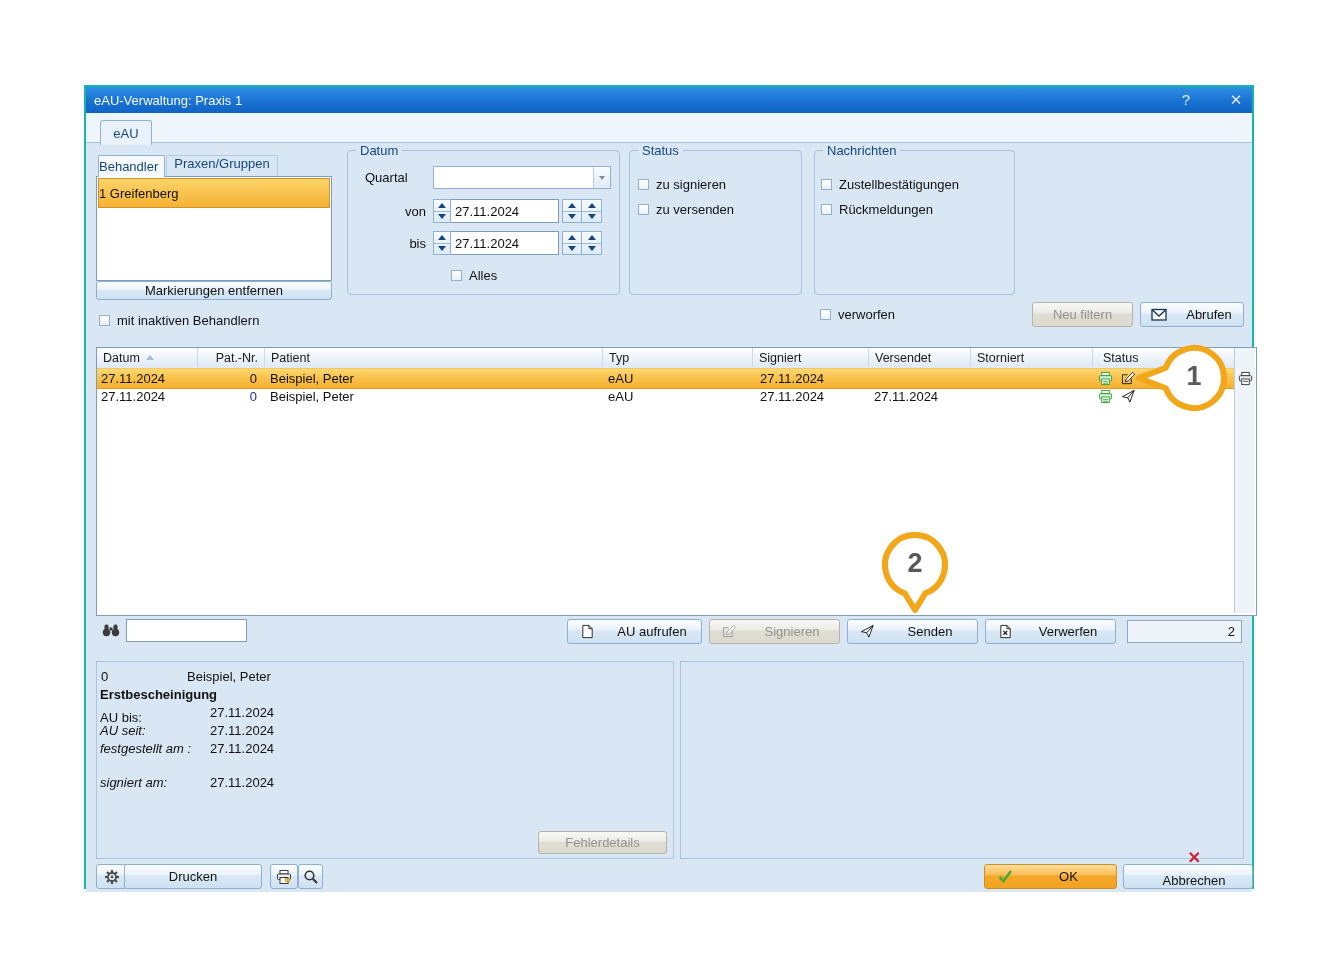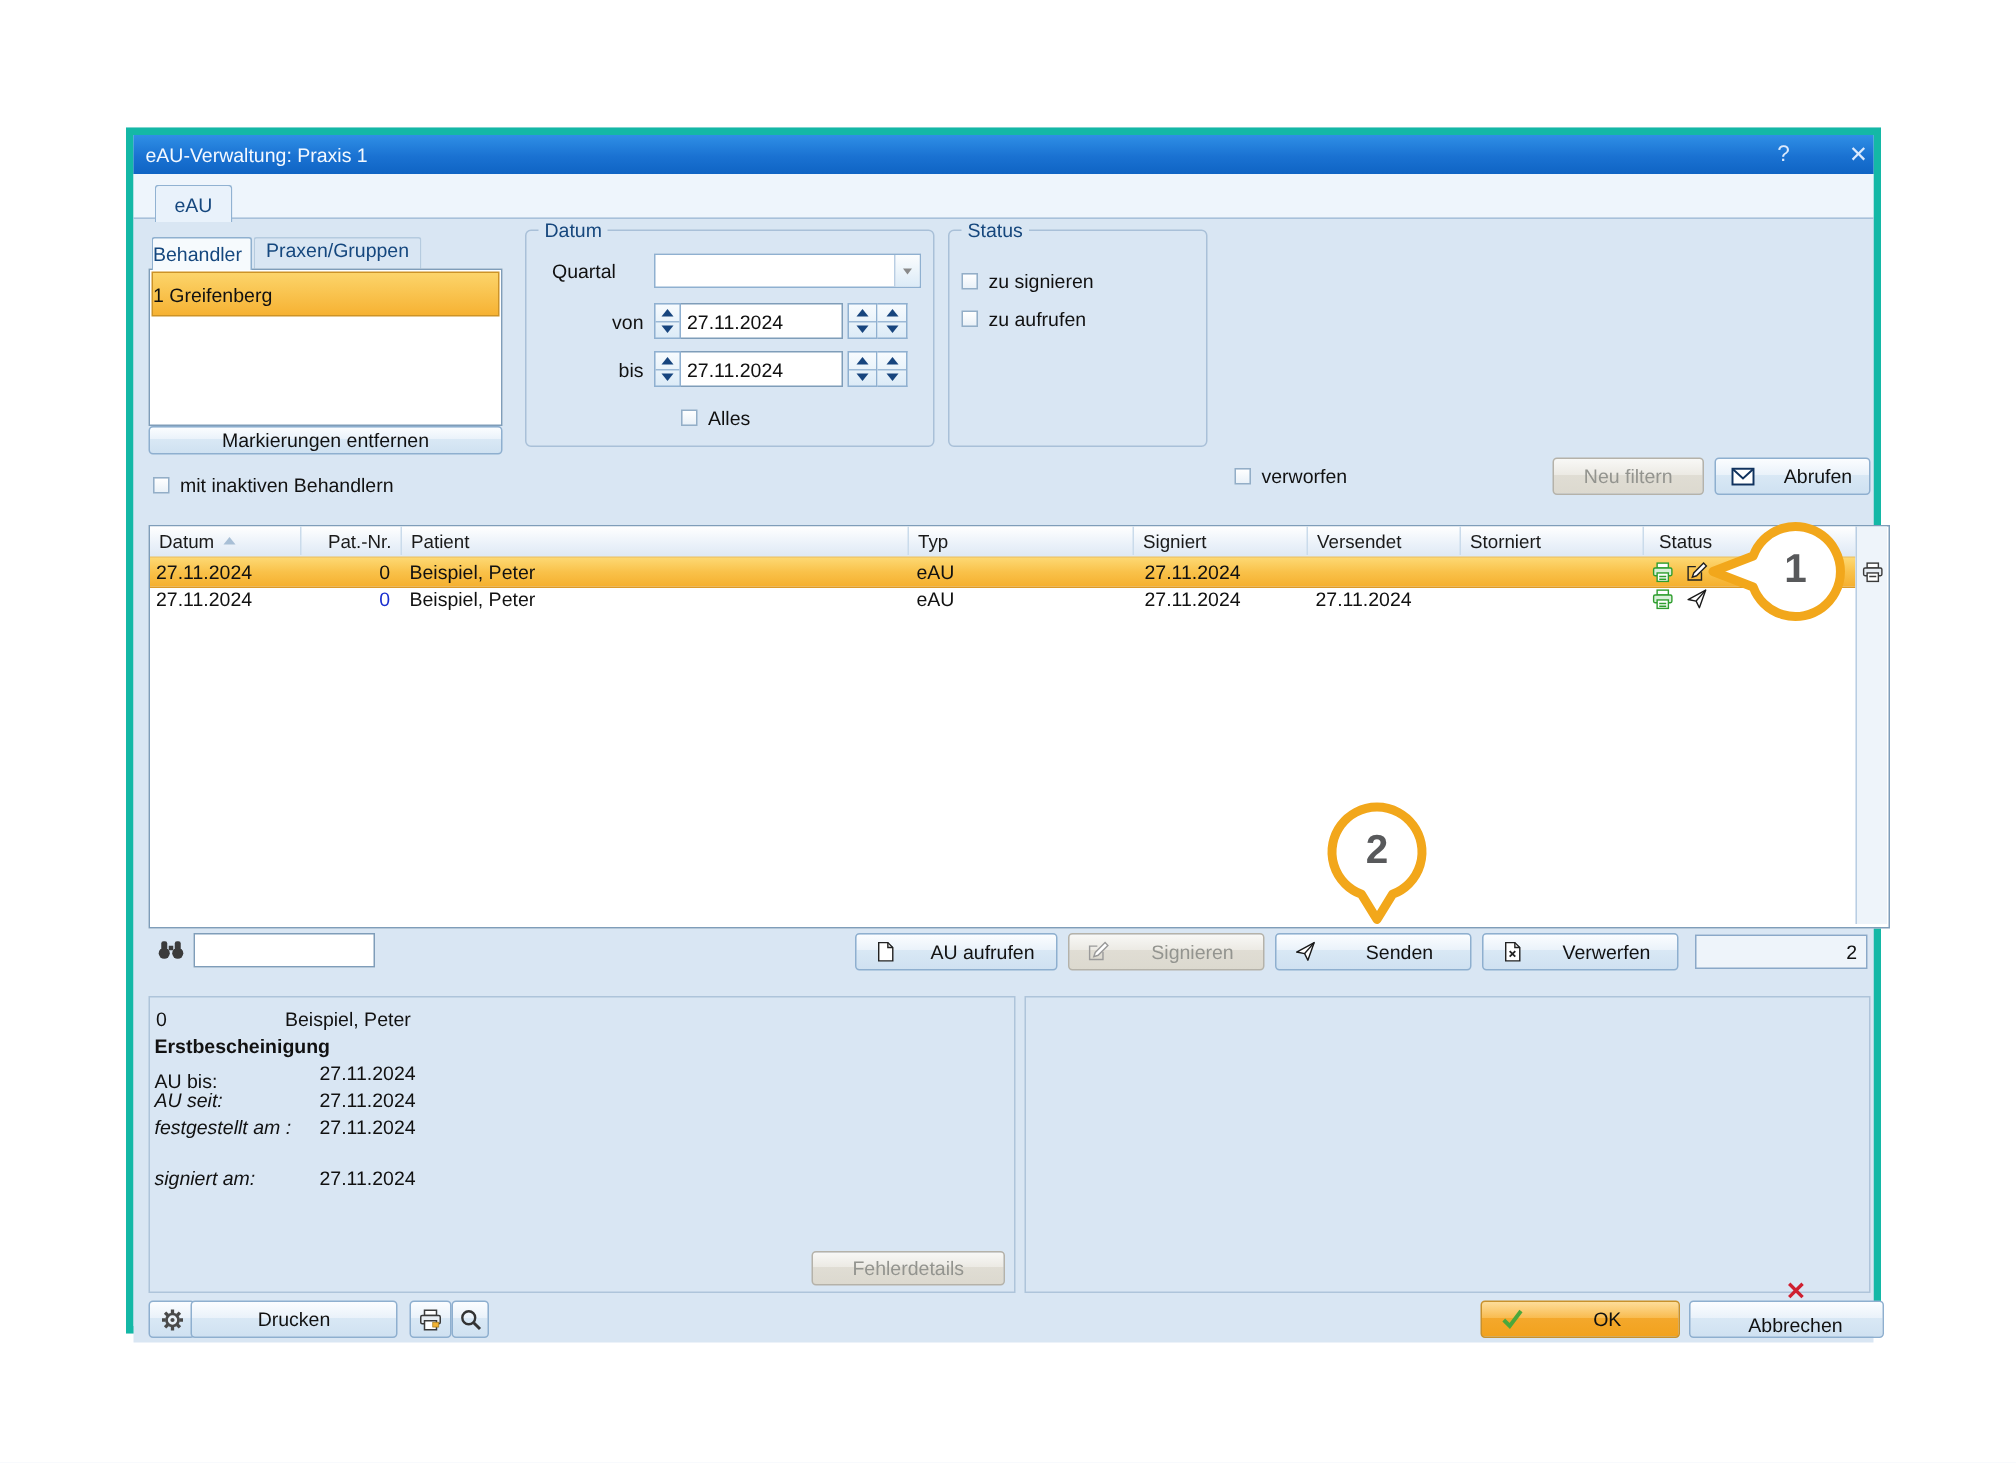--- a/index.html
+++ b/index.html
@@ -1,20 +1,20 @@
 <!DOCTYPE html>
 <html><head>
 <meta charset="utf-8">
 <style>
   html,body{margin:0;padding:0;background:#ffffff;}
   .stage{position:relative;width:1344px;height:975px;background:#ffffff;overflow:hidden;
          font-family:"Liberation Sans",sans-serif;font-size:13px;color:#111;}
   .abs{position:absolute;box-sizing:border-box;}
   .window{position:absolute;left:84px;top:85px;width:1170px;height:804px;
-          background:#d9e6f3;border:5px solid #14b8a6;box-sizing:border-box;}
+          background:#d9e6f3;border:2px solid #14b8a6;box-sizing:border-box;}
   .titlebar{position:absolute;left:0;top:0;width:100%;height:26px;
             background:linear-gradient(#2f8fe6,#1a72d2 55%,#0f64c4);
             color:#f4f9ff;display:flex;align-items:center;padding-left:8px;box-sizing:border-box;}
   .tb-btn{position:absolute;top:2px;width:30px;height:21px;display:flex;align-items:center;justify-content:center;
           color:#dceafd;font-size:15px;cursor:default;}
   .strip{position:absolute;left:0;top:26px;width:100%;height:29px;background:#eef5fc;}
   .content{position:absolute;left:0;top:55px;width:100%;height:749px;background:#d9e6f3;border-top:1px solid #a7c0da;}
   .tab{position:absolute;left:14px;top:33px;width:50px;height:24px;background:#e9f2fb;
        border:1px solid #91b2d2;border-bottom:none;border-radius:3px 3px 0 0;z-index:3;
        display:flex;align-items:center;justify-content:center;color:#15477e;}
@@ -176,24 +176,35 @@
     </div>
 
     <div class="grp" style="left:543px;top:63px;width:173px;height:145px;">
       <span class="gtitle">Status</span>
       <div class="abs" style="left:8px;top:26px;display:flex;align-items:center;gap:7px;">
         <span class="cb"></span>
         <span class="lbl">zu signieren</span>
       </div>
       <div class="abs" style="left:8px;top:51px;display:flex;align-items:center;gap:7px;">
         <span class="cb"></span>
-        <span class="lbl">zu aufrufen</span>
-      </div>
-    </div>
-
+        <span class="lbl">zu versenden</span>
+      </div>
+    </div>
+
+    <div class="grp" style="left:728px;top:63px;width:201px;height:145px;">
+      <span class="gtitle">Nachrichten</span>
+      <div class="abs" style="left:6px;top:26px;display:flex;align-items:center;gap:7px;">
+        <span class="cb"></span>
+        <span class="lbl">Zustellbestätigungen</span>
+      </div>
+      <div class="abs" style="left:6px;top:51px;display:flex;align-items:center;gap:7px;">
+        <span class="cb"></span>
+        <span class="lbl">Rückmeldungen</span>
+      </div>
+    </div>
 
     <div class="abs" style="left:734px;top:220px;display:flex;align-items:center;gap:7px;">
       <span class="cb"></span>
       <span class="lbl">verworfen</span>
     </div>
     <div class="btn disabled" style="left:946px;top:215px;width:101px;height:25px;">
       <span>Neu filtern</span>
     </div>
     <div class="btn" style="left:1054px;top:215px;width:104px;height:25px;justify-content:flex-start;padding-left:10px;">
       <span>

